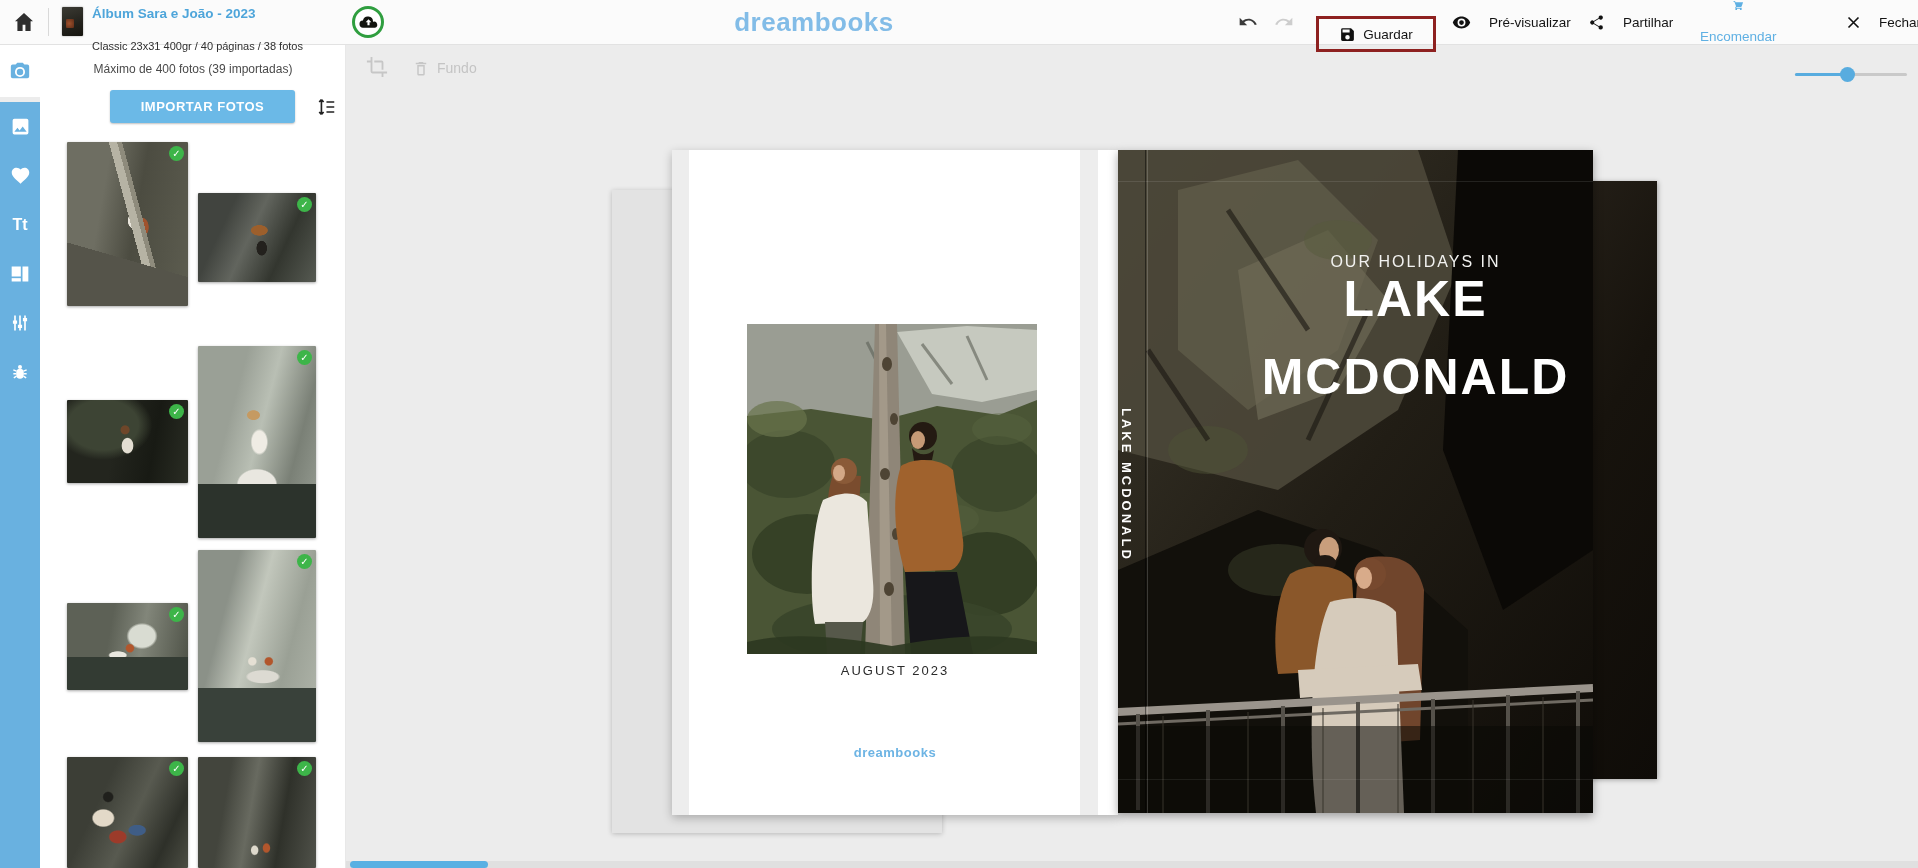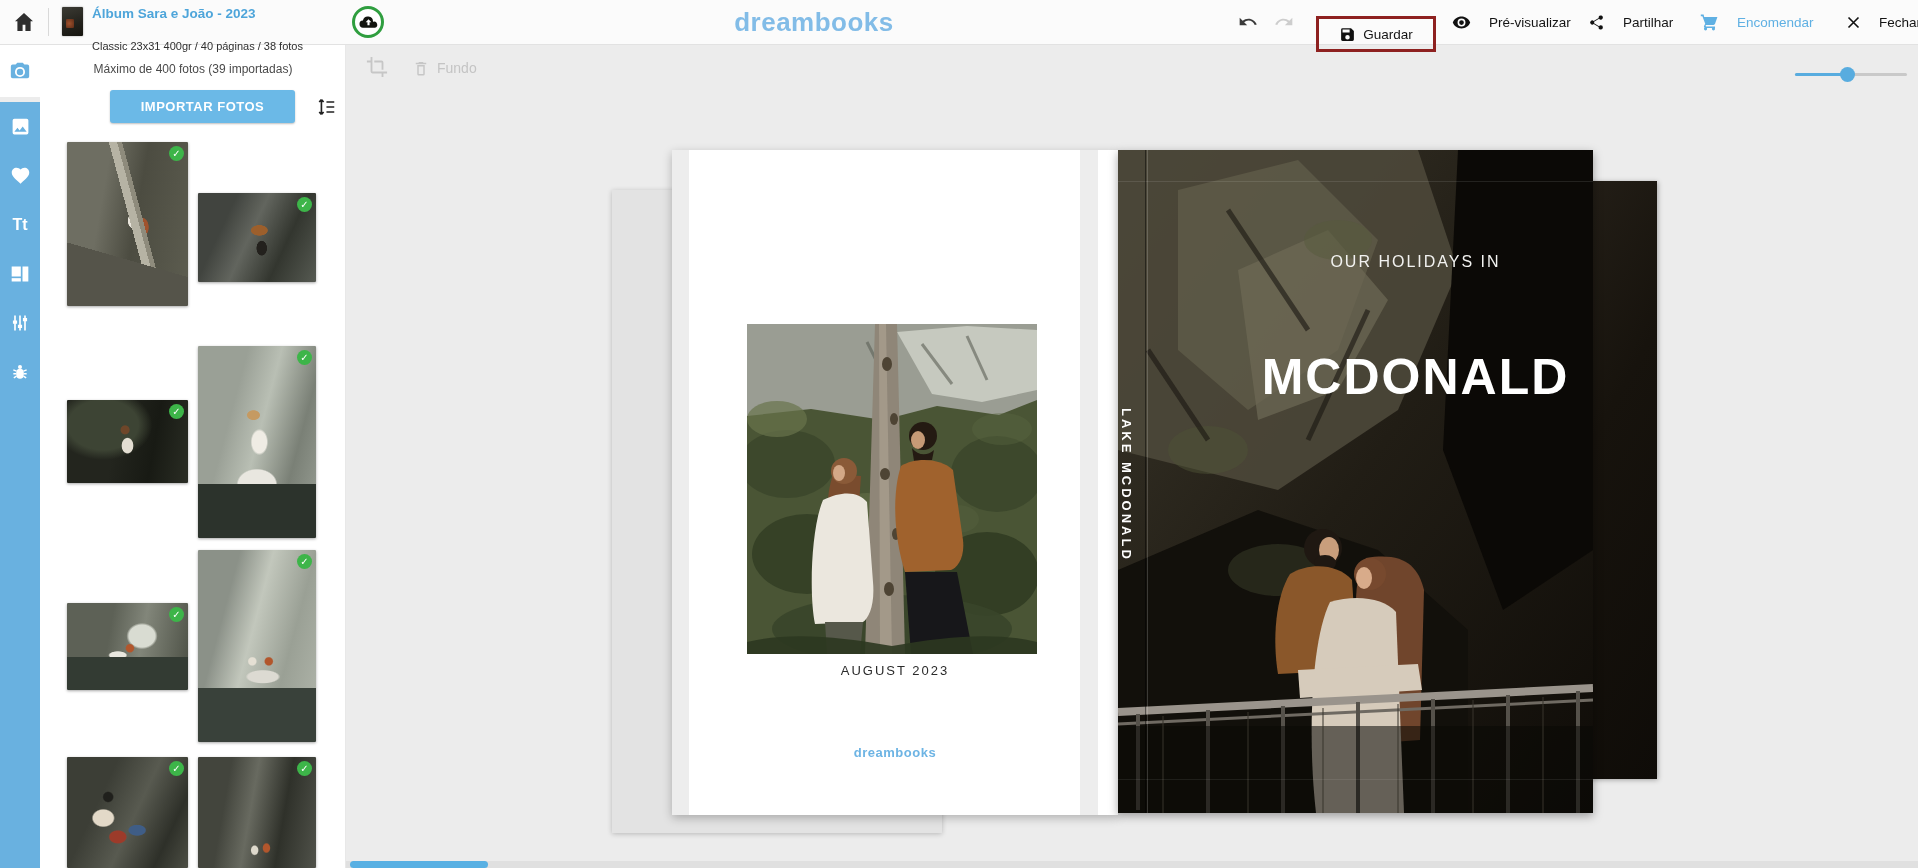--- a/index.html
+++ b/index.html
@@ -20,21 +20,21 @@
   .upload-badge{position:absolute;left:352px;top:6px;width:32px;height:32px;border-radius:50%;
     background:#fff;border:3px solid #2f9e3f;box-sizing:border-box;display:flex;align-items:center;justify-content:center;}
   .logo{position:absolute;left:664px;top:7px;width:300px;text-align:center;font-size:26px;
         font-weight:bold;letter-spacing:.5px;color:#82bce7;}
   .tb-ico{position:absolute;top:12px;width:20px;height:20px;cursor:pointer;}
   .tb-item{position:absolute;top:0;height:44px;display:flex;align-items:center;gap:18px;
            font-size:13.5px;color:#141414;font-weight:500;cursor:pointer;white-space:nowrap;text-align:right;}
   .save-box{position:absolute;left:1316px;top:4px;width:120px;height:36px;border:3px solid #8e2120;
             box-sizing:border-box;display:flex;align-items:center;justify-content:center;gap:7px;
             font-size:13.5px;font-weight:500;color:#141414;cursor:pointer;background:transparent;z-index:41;margin-top:12px;}
-  .blue-item{color:#5fb0e3;}
+  .blue-item{color:#5fb0e3;flex-direction:column;}
 
   
   .sb-active{position:absolute;left:0;top:44px;width:40px;height:53px;background:#fff;
              display:flex;align-items:center;justify-content:center;cursor:pointer;z-index:30;}
   .sb-blue{position:absolute;left:0;top:102px;width:40px;height:771px;background:#69b1e0;
            display:flex;flex-direction:column;align-items:center;padding-top:14px;gap:28px;
            box-sizing:border-box;z-index:30;}
   .sb-blue .sbi{width:21px;height:21px;cursor:pointer;display:flex;align-items:center;justify-content:center;}
   .tt-glyph{color:#fff;font-weight:bold;font-size:16px;line-height:21px;}
 
@@ -386,19 +386,20 @@
       <g stroke="#38352c" stroke-width="1">
         <path d="M45 566v97M130 562v101M205 558v105M280 554v109M355 550v113M425 547v116"></path>
       </g>
     </svg>
     <div class="wrap-top"></div>
     <div class="wrap-bot"></div>
     <div class="fold-dark"></div>
     <div class="fold-lite"></div>
     <div class="spine-text">LAKE MCDONALD</div>
     <div class="fc-kicker">OUR HOLIDAYS IN</div>
+    <div class="fc-line1">LAKE</div>
     <div class="fc-line2">MCDONALD</div>
   </div>
 
   <div class="hscroll-track"></div>
   <div class="hscroll-thumb"></div>
 
 </div>
 
 </body></html>

